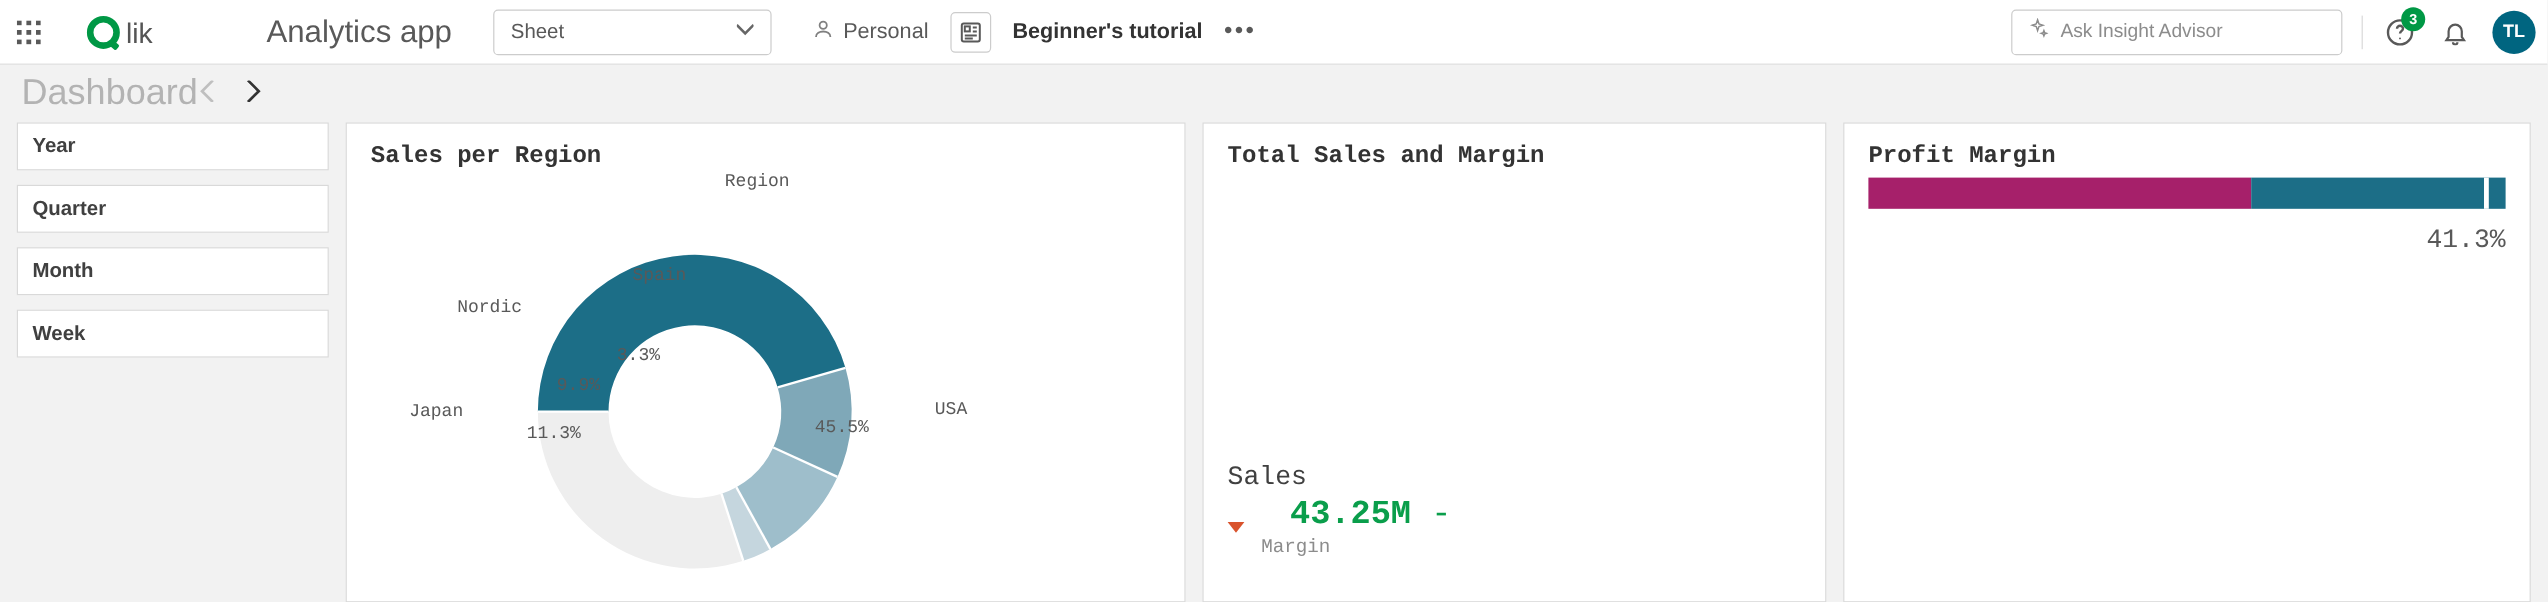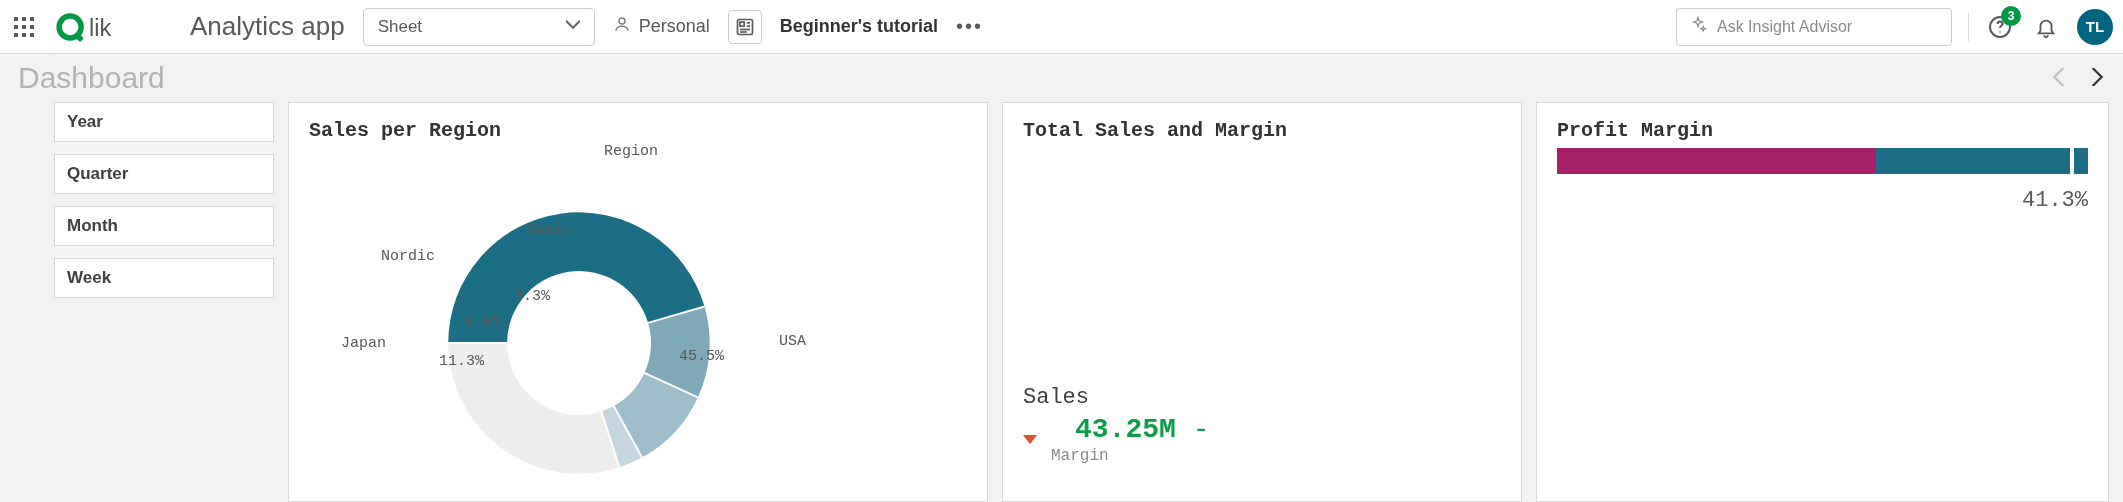--- a/index.html
+++ b/index.html
@@ -1,46 +1,46 @@
 <!DOCTYPE html>
 <html><head>
 <meta charset="utf-8">
 <style>
   * { box-sizing: border-box; margin: 0; padding: 0; }
   html, body { width: 2123px; height: 502px; overflow: hidden; font-family: "Segoe UI", Arial, sans-serif; background: #f2f2f2; color: #333; }
   
-  .topbar { display: flex; align-items: center; height: 54px; background: #fff; border-bottom: 1px solid #d9d9d9; padding: 0 10px; gap: 18px; }
+  .topbar { display: flex; align-items: center; height: 54px; background: #fff; border-bottom: 1px solid #d9d9d9; padding: 0 10px; gap: 34px; }
   .waffle { width: 28px; height: 28px; display:flex; align-items:center; justify-content:center; cursor:pointer; color:#595959; }
   .logo { display:flex; align-items:center; gap:2px; }
   .logo svg { height: 34px; }
   .app-name { font-size: 26px; color:#595959; font-weight:400; margin-left:6px; }
   .sheet-dd { width: 232px; height:38px; border:1px solid #ccc; border-radius:4px; background:#fff; display:flex; align-items:center; justify-content:space-between; padding:0 14px; font-size:17px; color:#595959; cursor:pointer; }
   .center { flex:1; display:flex; align-items:center; justify-content:flex-start; gap:18px; }
   .personal { display:flex; align-items:center; gap:8px; color:#595959; font-size:18px; }
   .sheet-icon-box { width:34px; height:34px; border:1px solid #ccc; border-radius:4px; display:flex; align-items:center; justify-content:center; }
   .tutorial { font-weight:700; font-size:18px; color:#333; }
   .dots { color:#595959; font-size:20px; letter-spacing:2px; cursor:pointer; }
   .right { display:flex; align-items:center; gap:16px; }
   .search { width:276px; height:38px; border:1px solid #ccc; border-radius:4px; display:flex; align-items:center; padding:0 12px; gap:10px; color:#8c8c8c; }
   .search input { border:none; outline:none; flex:1; font-size:16px; color:#595959; }
   .search input::placeholder{ color:#8c8c8c; }
   .divider { width:1px; height:28px; background:#d9d9d9; }
   .icon-btn { width:30px; height:30px; display:flex; align-items:center; justify-content:center; cursor:pointer; color:#595959; position:relative; }
   .badge { position:absolute; top:-6px; right:-6px; background:#009845; color:#fff; border-radius:50%; width:20px; height:20px; font-size:12px; display:flex; align-items:center; justify-content:center; font-weight:700;}
   .avatar { width:36px; height:36px; border-radius:50%; background:#006580; color:#fff; display:flex; align-items:center; justify-content:center; font-size:15px; font-weight:600; cursor:pointer;}
   
-  .titlebar { height:48px; display:flex; align-items:center; justify-content:space-between; padding:0 18px; background:#f2f2f2; }
+  .titlebar { height:48px; display:flex; align-items:center; justify-content:flex-start; padding:0 18px; background:#f2f2f2; }
   .titlebar h1 { font-size:30px; font-weight:400; color:#b3b3b3; }
   .navarrows { display:flex; gap:18px; }
   .navarrows .arrow { font-size:24px; cursor:pointer; }
   .arrow.disabled { color:#bfbfbf; }
   
   .body { display:flex; gap:14px; padding:0 14px; height:calc(100% - 54px - 48px); }
   .filters { width:260px; display:flex; flex-direction:column; gap:12px; }
-  .filter { border:1px solid #d9d9d9; background:#fff; height:40px; display:flex; align-items:center; padding:0 12px; font-size:17px; font-weight:600; color:#404040; cursor:pointer;margin-left:40px;}
+  .filter { border:1px solid #d9d9d9; background:#fff; height:40px; display:flex; align-items:center; padding:0 12px; font-size:17px; font-weight:600; color:#404040; cursor:pointer;}
   .card { background:#fff; border:1px solid #d9d9d9; padding:16px 20px;font-family:Liberation Mono, monospace; }
   .card-title{ font-size:20px; font-weight:700; color:#333; margin-bottom:6px;}
   .region-card { width:700px; height:100%; position:relative;}
   .kpi-card  { width:520px; height:100%; display:flex; flex-direction:column;}
   .margin-card{ flex:1; height:100%; min-width:330px;}
   
   .lbl{ position:absolute; font-size:15px; color:#595959;}
   
   .kpi-body{ margin-top:auto; padding-bottom:20px;}
   .kpi-label{ font-size:22px; color:#404040; }

